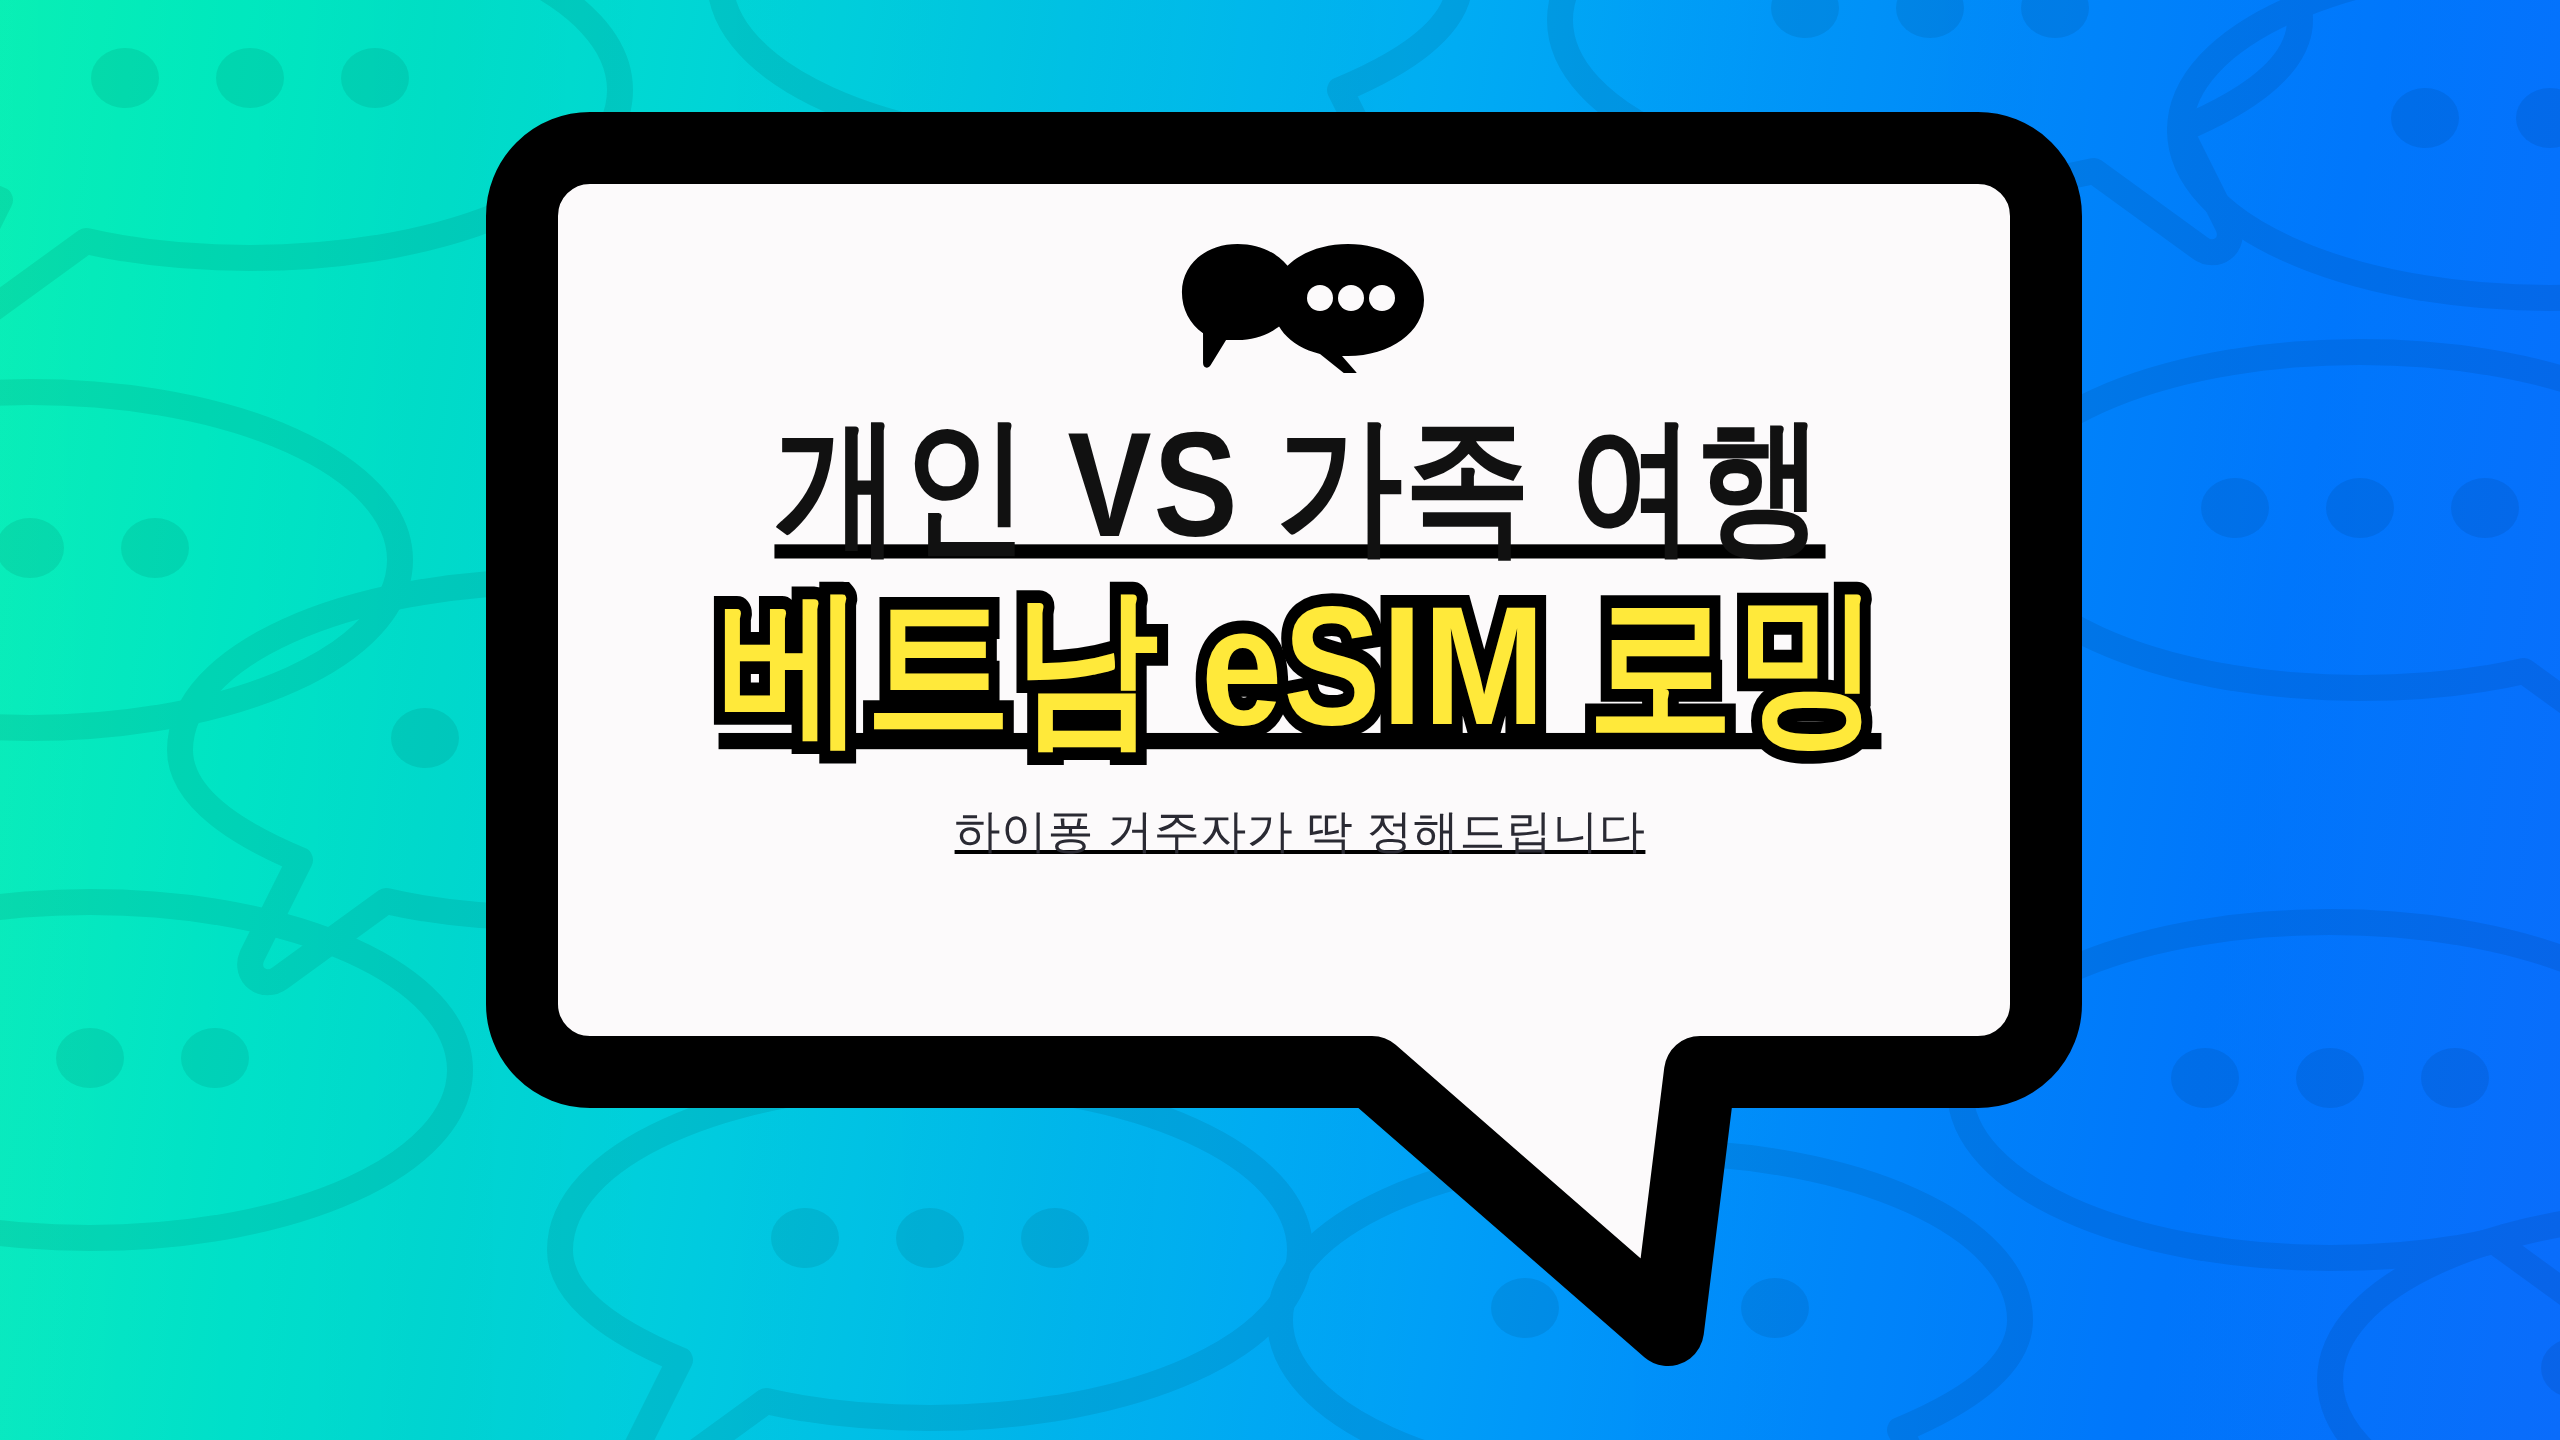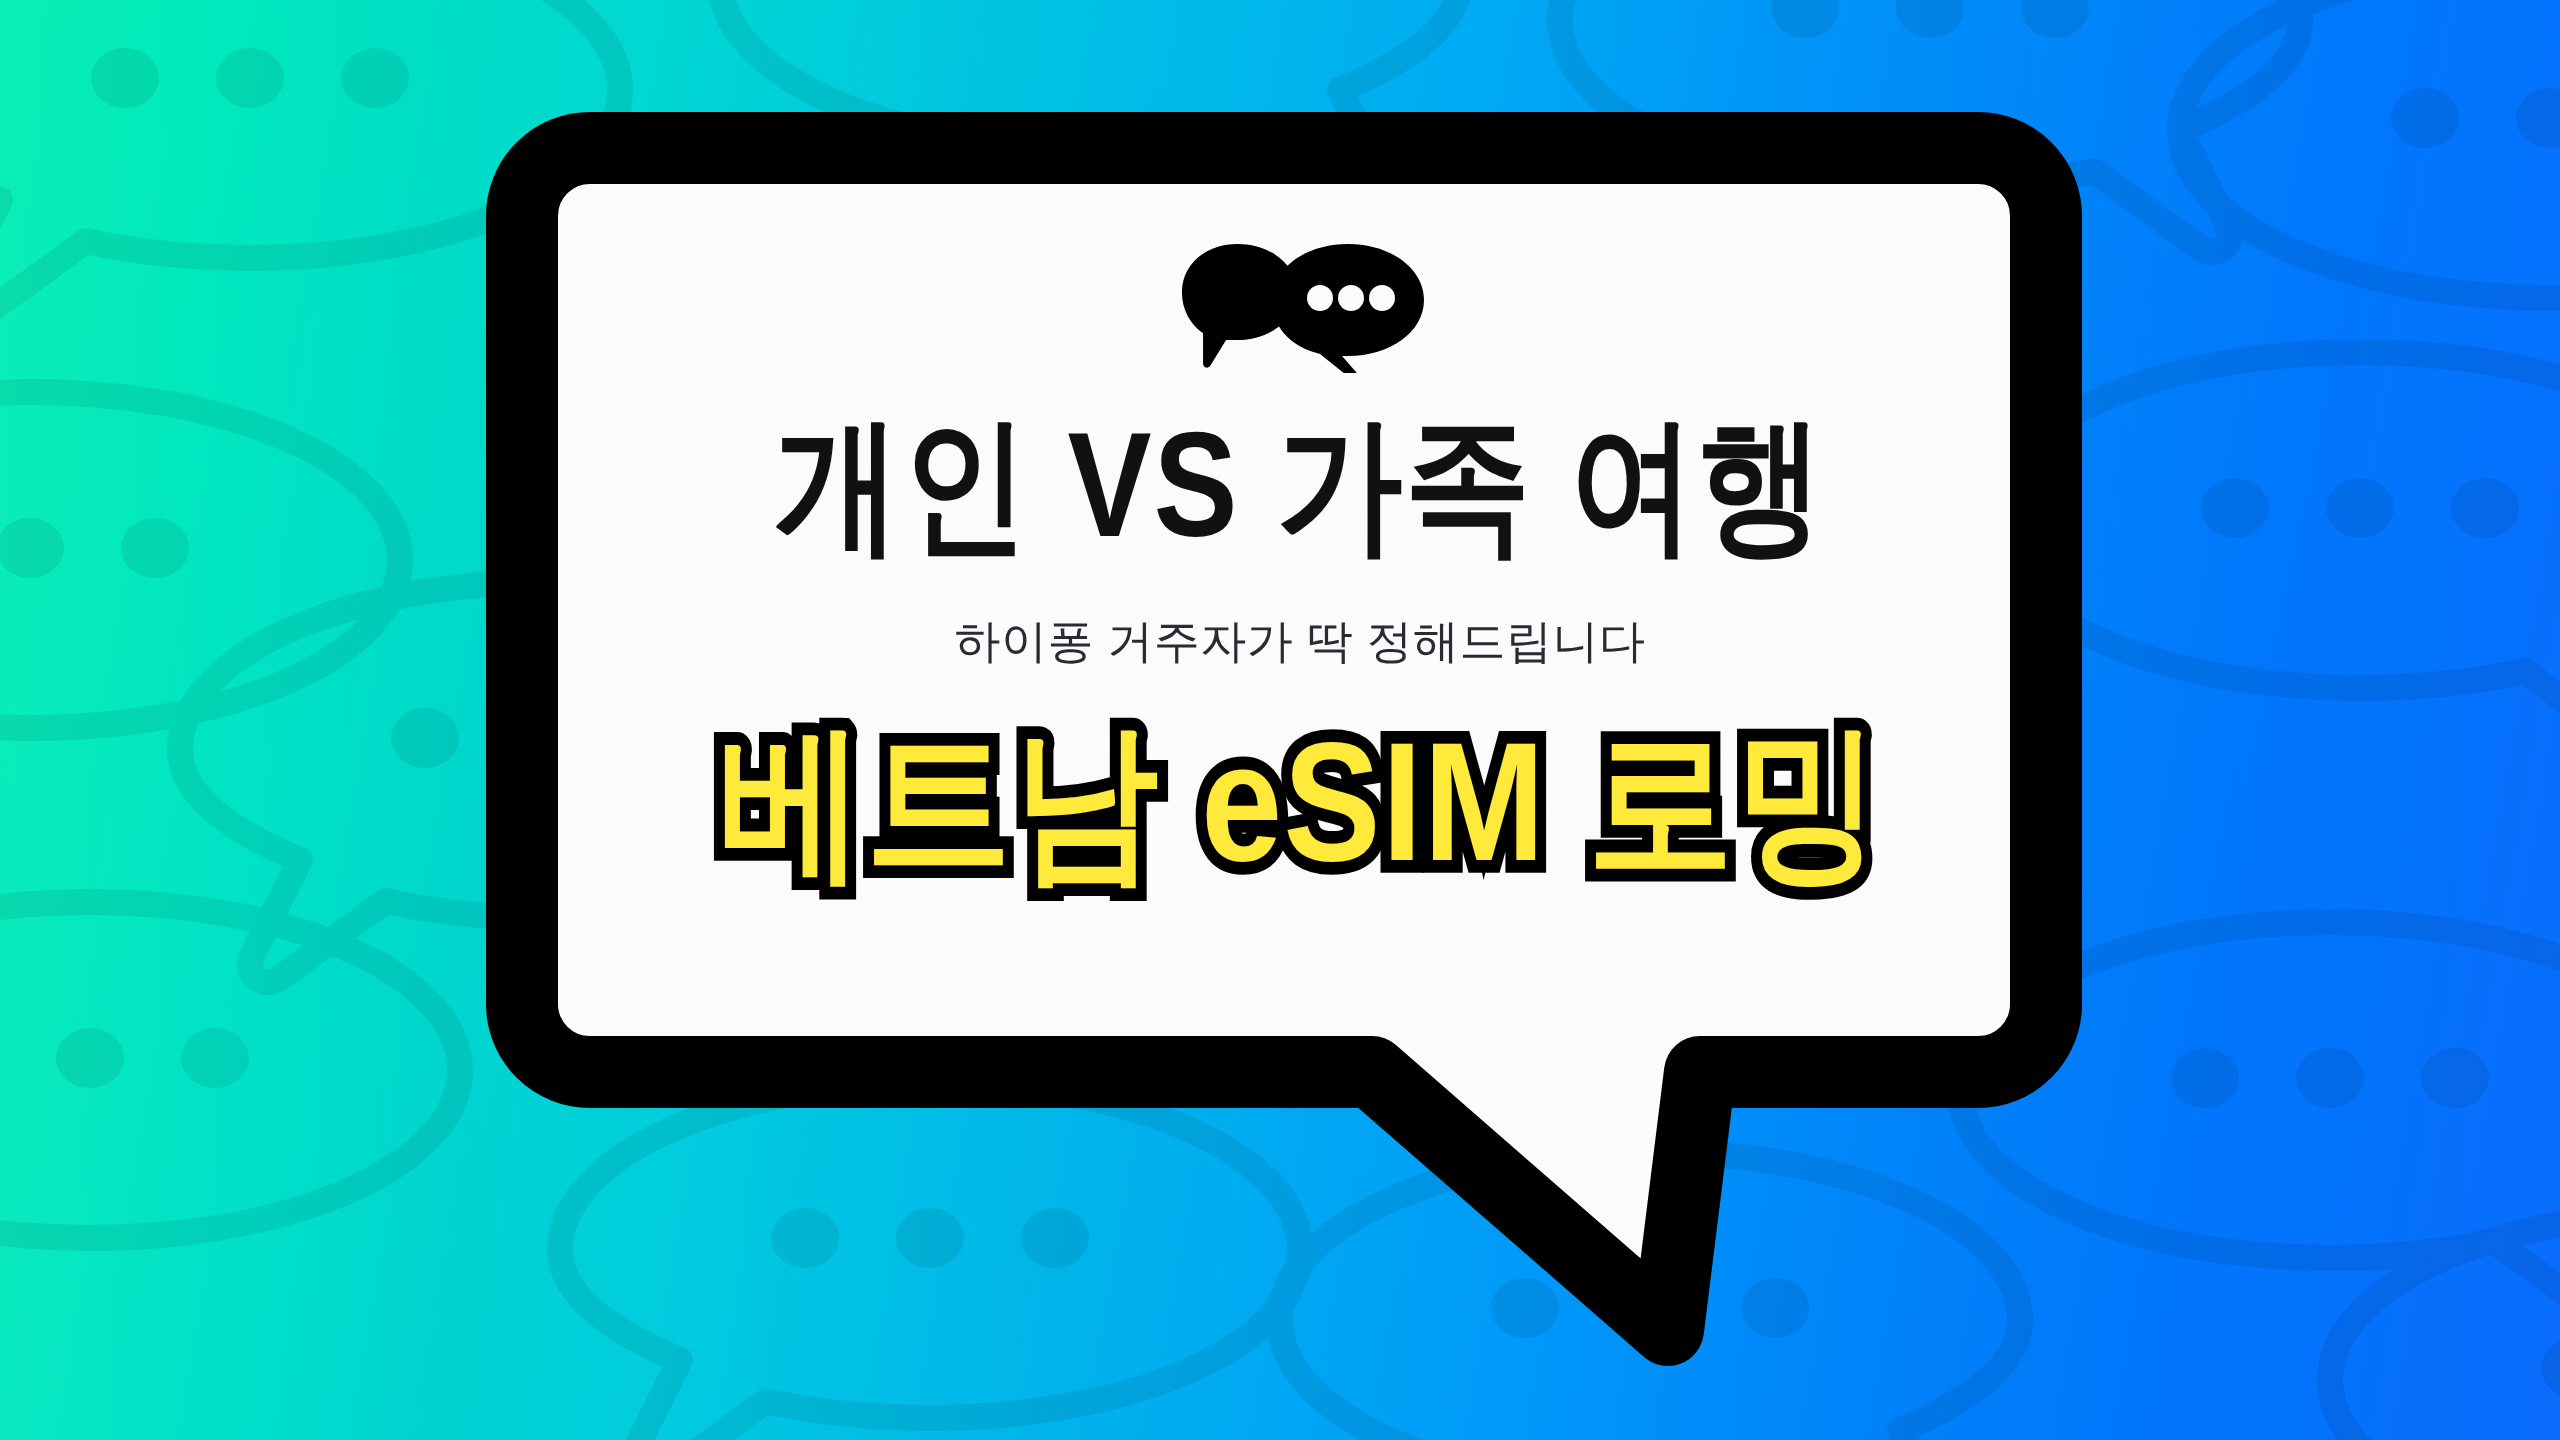--- a/index.html
+++ b/index.html
@@ -61,20 +61,21 @@
   #bubble-card-layer svg { display:block; width:2560px; height:1440px; }
 
   
   #card-content {
     position:absolute;
     left:565px; top:160px;
     width:1470px; height:900px;
     display:flex;
     flex-direction:column;
     align-items:center;
+    text-decoration:underline;
   }
 
   #chat-icon {
     margin-top:78px;
     width:252px; height:135px;
   }
   #chat-icon svg { display:block; width:252px; height:135px; }
 
   #headline-primary {
     margin-top:38px;
@@ -224,20 +225,20 @@
                  C 114 108 98 87 98 62
                  C 98 30 132 6 174 6 Z" fill="#000000"></path>
         <circle cx="146" cy="60" r="13" fill="#FCFAFB"></circle>
         <circle cx="177" cy="60" r="13" fill="#FCFAFB"></circle>
         <circle cx="208" cy="60" r="13" fill="#FCFAFB"></circle>
       </svg>
     </div>
 
     <div id="headline-primary">개인 VS 가족 여행</div>
 
-    <div id="subtitle">하이퐁 거주자가 딱 정해드립니다</div>
-
     <div id="headline-accent-wrap">
       <div id="headline-accent">베트남 eSIM 로밍</div>
     </div>
+
+    <div id="subtitle">하이퐁 거주자가 딱 정해드립니다</div>
   </div>
 
 </div>
 
 </body></html>

